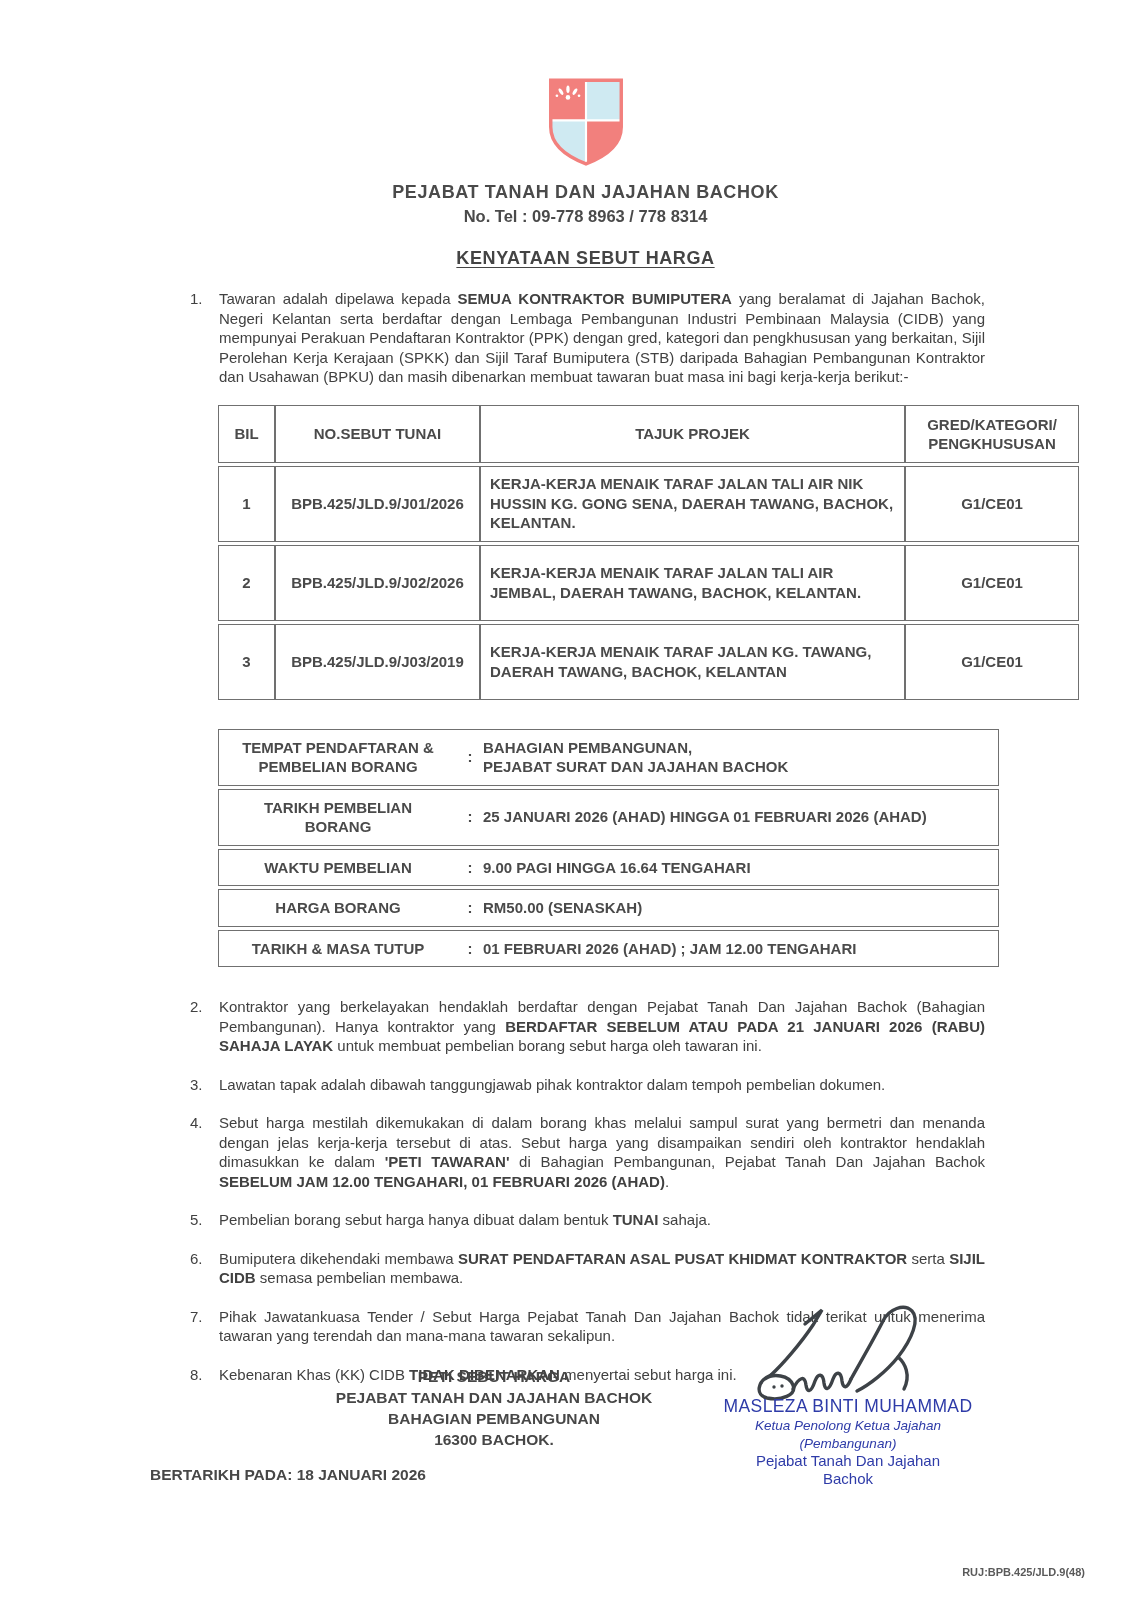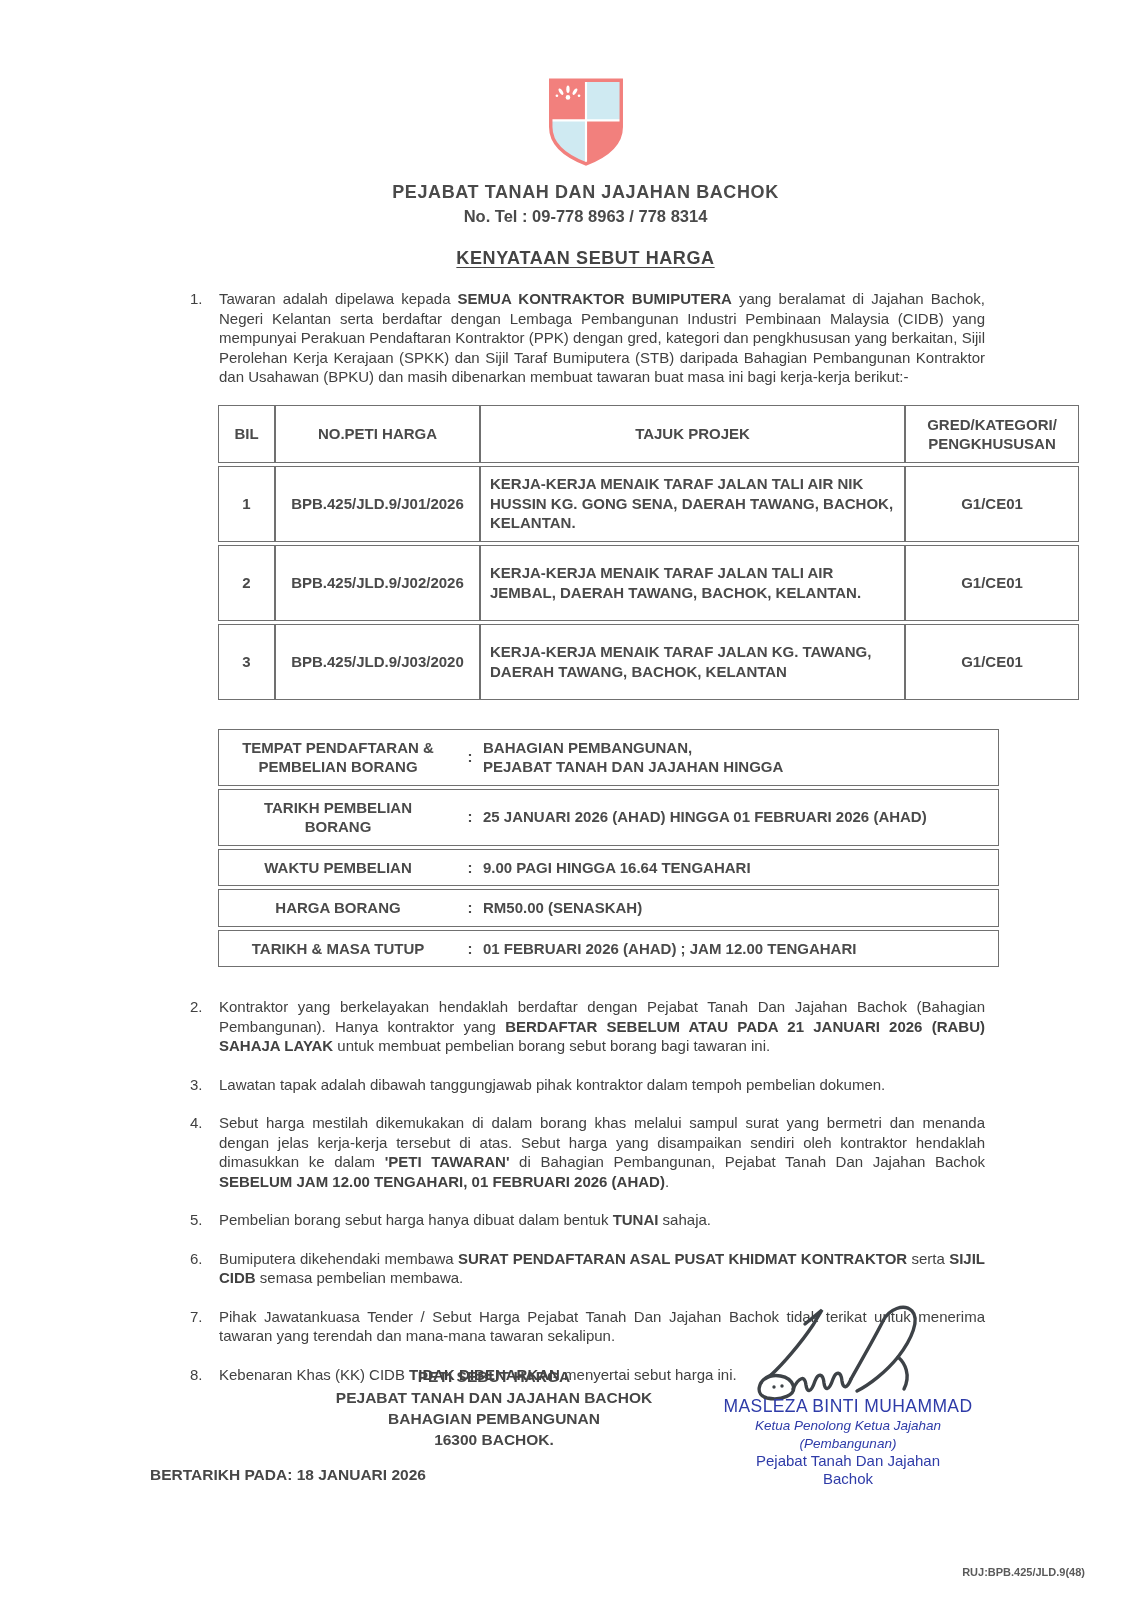--- a/index.html
+++ b/index.html
@@ -87,53 +87,53 @@
 
     <div class="para">
       <span class="num">1.</span>
       <span class="ptext"><span>Tawaran adalah dipelawa kepada </span><span class="b">SEMUA KONTRAKTOR BUMIPUTERA</span><span> yang beralamat di Jajahan Bachok, Negeri Kelantan serta berdaftar dengan Lembaga Pembangunan Industri Pembinaan Malaysia (CIDB) yang mempunyai Perakuan Pendaftaran Kontraktor (PPK) dengan gred, kategori dan pengkhususan yang berkaitan, Sijil Perolehan Kerja Kerajaan (SPKK) dan Sijil Taraf Bumiputera (STB) daripada Bahagian Pembangunan Kontraktor dan Usahawan (BPKU) dan masih dibenarkan membuat tawaran buat masa ini bagi kerja-kerja berikut:-</span></span>
     </div>
 
     <table class="ptable">
       <tbody>
           <tr class="hrow">
         <td style="width:37px">BIL</td>
-        <td style="width:185px">NO.PETI HARGA</td>
+        <td style="width:185px">NO.SEBUT TUNAI</td>
         <td style="width:405px">TAJUK PROJEK</td>
         <td style="width:154px" class="pre">GRED/KATEGORI/
 PENGKHUSUSAN</td>
       </tr>
       <tr class="brow">
         <td class="c">1</td>
         <td class="c">BPB.425/JLD.9/J01/2026</td>
         <td>KERJA-KERJA MENAIK TARAF JALAN TALI AIR NIK HUSSIN KG. GONG SENA, DAERAH TAWANG, BACHOK, KELANTAN.</td>
         <td class="c">G1/CE01</td>
       </tr>
       <tr class="brow">
         <td class="c">2</td>
         <td class="c">BPB.425/JLD.9/J02/2026</td>
         <td>KERJA-KERJA MENAIK TARAF JALAN TALI AIR JEMBAL, DAERAH TAWANG, BACHOK, KELANTAN.</td>
         <td class="c">G1/CE01</td>
       </tr>
       <tr class="brow">
         <td class="c">3</td>
-        <td class="c">BPB.425/JLD.9/J03/2020</td>
+        <td class="c">BPB.425/JLD.9/J03/2019</td>
         <td>KERJA-KERJA MENAIK TARAF JALAN KG. TAWANG, DAERAH TAWANG, BACHOK, KELANTAN</td>
         <td class="c">G1/CE01</td>
       </tr>
     </tbody>
       </table>
 
     <div class="dtable">
       <div class="drow">
         <span class="dlabel">TEMPAT PENDAFTARAN &amp;
 PEMBELIAN BORANG</span>
         <span class="dcolon">:</span>
         <span class="dvalue">BAHAGIAN PEMBANGUNAN,
-PEJABAT TANAH DAN JAJAHAN HINGGA</span>
+PEJABAT SURAT DAN JAJAHAN BACHOK</span>
       </div>
       <div class="drow">
         <span class="dlabel">TARIKH PEMBELIAN
 BORANG</span>
         <span class="dcolon">:</span>
         <span class="dvalue">25 JANUARI 2026 (AHAD) HINGGA 01 FEBRUARI 2026 (AHAD)</span>
       </div>
       <div class="drow">
         <span class="dlabel">WAKTU PEMBELIAN</span>
         <span class="dcolon">:</span>
@@ -146,21 +146,21 @@
       </div>
       <div class="drow">
         <span class="dlabel">TARIKH &amp; MASA TUTUP</span>
         <span class="dcolon">:</span>
         <span class="dvalue">01 FEBRUARI 2026 (AHAD) ; JAM 12.00 TENGAHARI</span>
       </div>
     </div>
 
     <div class="para after-tables">
       <span class="num">2.</span>
-      <span class="ptext"><span>Kontraktor yang berkelayakan hendaklah berdaftar dengan Pejabat Tanah Dan Jajahan Bachok (Bahagian Pembangunan). Hanya kontraktor yang </span><span class="b">BERDAFTAR SEBELUM ATAU PADA 21 JANUARI 2026 (RABU) SAHAJA LAYAK</span><span> untuk membuat pembelian borang sebut borang bagi tawaran ini.</span></span>
+      <span class="ptext"><span>Kontraktor yang berkelayakan hendaklah berdaftar dengan Pejabat Tanah Dan Jajahan Bachok (Bahagian Pembangunan). Hanya kontraktor yang </span><span class="b">BERDAFTAR SEBELUM ATAU PADA 21 JANUARI 2026 (RABU) SAHAJA LAYAK</span><span> untuk membuat pembelian borang sebut harga oleh tawaran ini.</span></span>
     </div>
     <div class="para">
       <span class="num">3.</span>
       <span class="ptext"><span>Lawatan tapak adalah dibawah tanggungjawab pihak kontraktor dalam tempoh pembelian dokumen.</span></span>
     </div>
     <div class="para">
       <span class="num">4.</span>
       <span class="ptext"><span>Sebut harga mestilah dikemukakan di dalam borang khas melalui sampul surat yang bermetri dan menanda dengan jelas kerja-kerja tersebut di atas.  Sebut harga yang disampaikan sendiri oleh kontraktor hendaklah dimasukkan ke dalam </span><span class="b">'PETI TAWARAN'</span><span> di Bahagian Pembangunan, Pejabat Tanah Dan Jajahan Bachok </span><span class="b">SEBELUM JAM 12.00 TENGAHARI, 01 FEBRUARI 2026 (AHAD)</span><span>.</span></span>
     </div>
     <div class="para">

